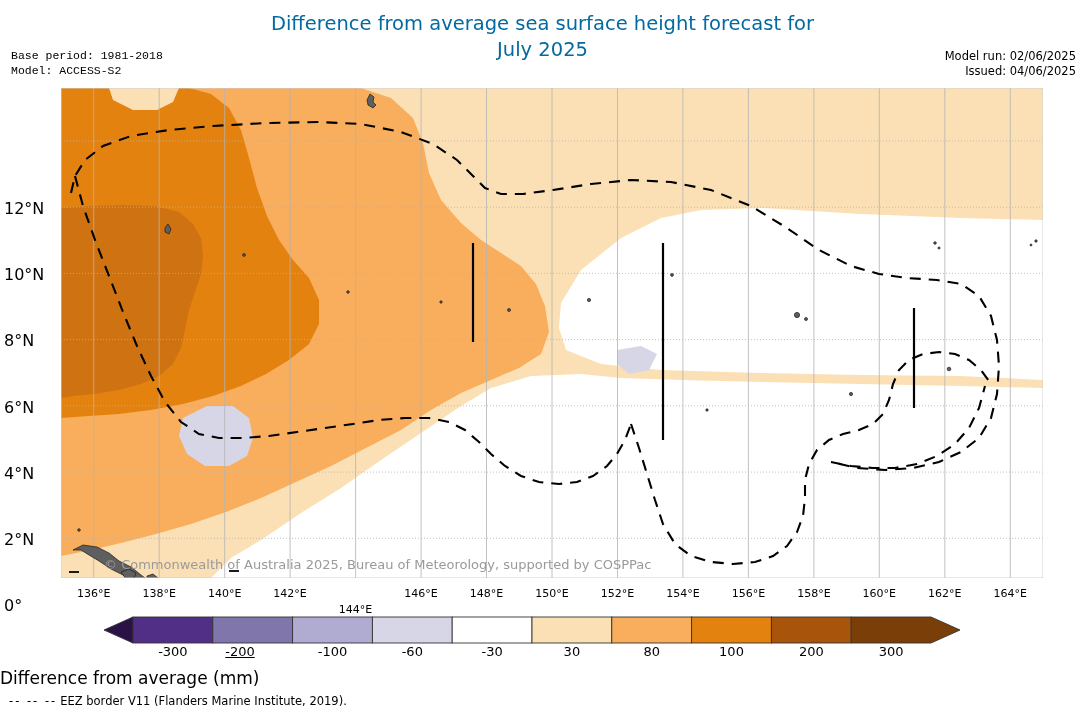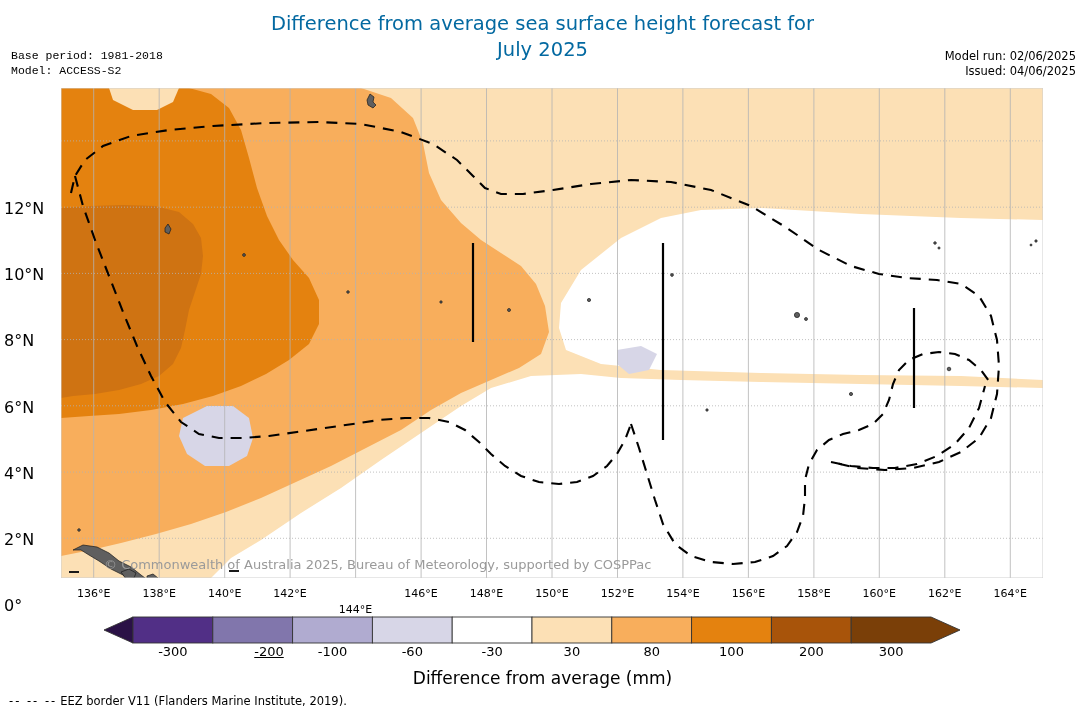--- a/index.html
+++ b/index.html
@@ -110,21 +110,20 @@
     font-size: 13px;
     text-align: left;
     white-space: nowrap;
     transform: translateX(-50%);
     top: 644px;
   }
   #cbar-axis-label {
     position: absolute;
     left: 0; top: 668px;
     width: 1085px;
-    text-align: center;
     font-size: 17px;
   }
 </style>
 </head>
 <body>
 
 <div class="figure">
 
   <div id="chart-title">Difference from average sea surface height forecast for
 July 2025</div>
@@ -319,21 +318,21 @@
         <rect x="452.2" y="617" width="79.8" height="26" fill="#ffffff"></rect>
         <rect x="532.0" y="617" width="79.8" height="26" fill="#fce0b5"></rect>
         <rect x="611.8" y="617" width="79.8" height="26" fill="#f8ae5c"></rect>
         <rect x="691.6" y="617" width="79.8" height="26" fill="#e4820f"></rect>
         <rect x="771.4" y="617" width="79.8" height="26" fill="#a8540a"></rect>
         <polygon points="851.2,617 931,617 960,630 931,643 851.2,643" fill="#7a3f08"></polygon>
       </g>
     </svg>
 
     <div class="cbar-tick-label" style="left:172.9px;">-300</div>
-    <div class="cbar-tick-label" style="left:269px;text-decoration:underline;">-200</div>
+    <div class="cbar-tick-label" style="left:240px;text-decoration:underline;">-200</div>
     <div class="cbar-tick-label" style="left:332.5px;">-100</div>
     <div class="cbar-tick-label" style="left:412.3px;">-60</div>
     <div class="cbar-tick-label" style="left:492.1px;">-30</div>
     <div class="cbar-tick-label" style="left:571.9px;">30</div>
     <div class="cbar-tick-label" style="left:651.7px;">80</div>
     <div class="cbar-tick-label" style="left:731.5px;">100</div>
     <div class="cbar-tick-label" style="left:811.3px;">200</div>
     <div class="cbar-tick-label" style="left:891.1px;">300</div>
 
     <div id="cbar-axis-label">Difference from average (mm)</div>

